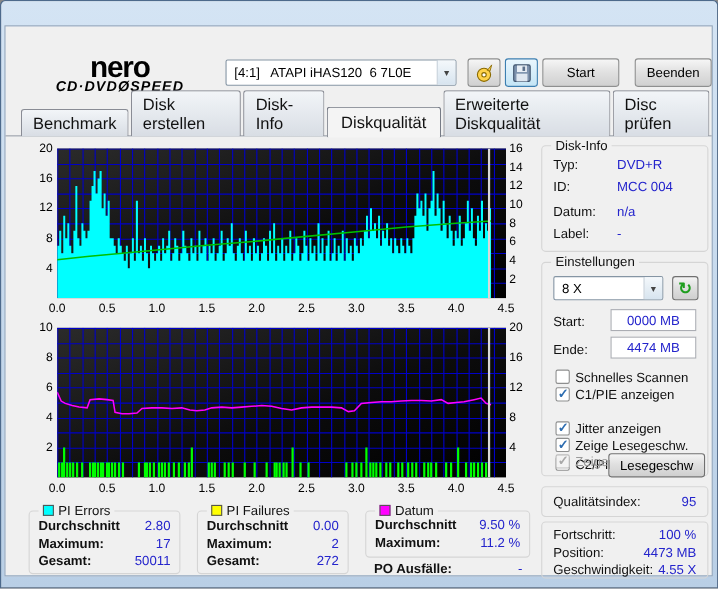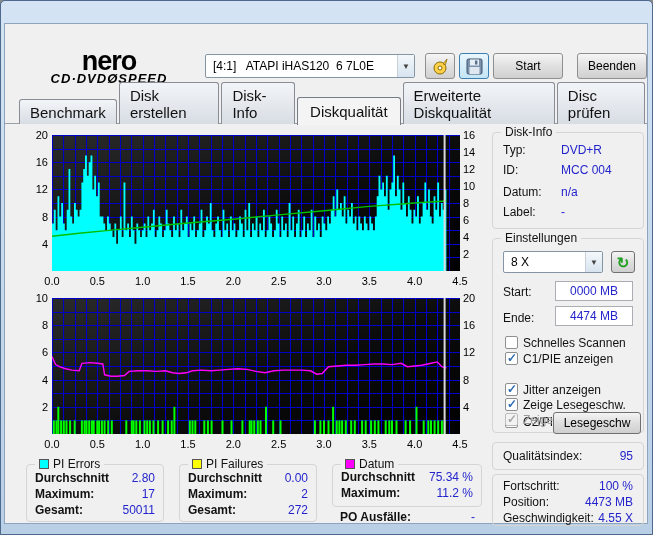--- a/index.html
+++ b/index.html
@@ -417,21 +417,21 @@
         </div>
     </div>
 
     <div class="group" style="left:327px; top:440px; width:150px; height:43px;">
       <div class="legend">
           <span class="sq" style="background:#ff00ff;"></span>
           <span>Datum</span>
         </div>
       <div class="statrow" style="top:5px;">
           <span class="lab">Durchschnitt</span>
-          <span class="val">75.34 %</span>
+          <span class="val">9.50 %</span>
         </div>
       <div class="statrow" style="top:21px;">
           <span class="lab">Maximum:</span>
           <span class="val">11.2 %</span>
         </div>
     </div>
     <div class="statrow" style="left:335px; top:486px; width:135px;">
       <span class="lab">PO Ausfälle:</span>
       <span class="val">-</span>
     </div>

